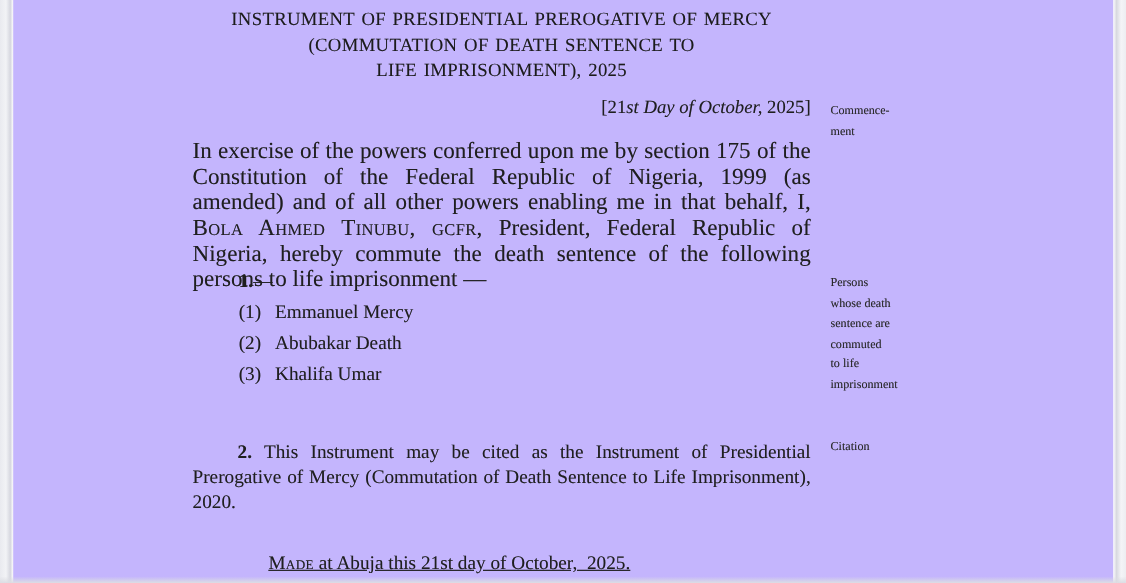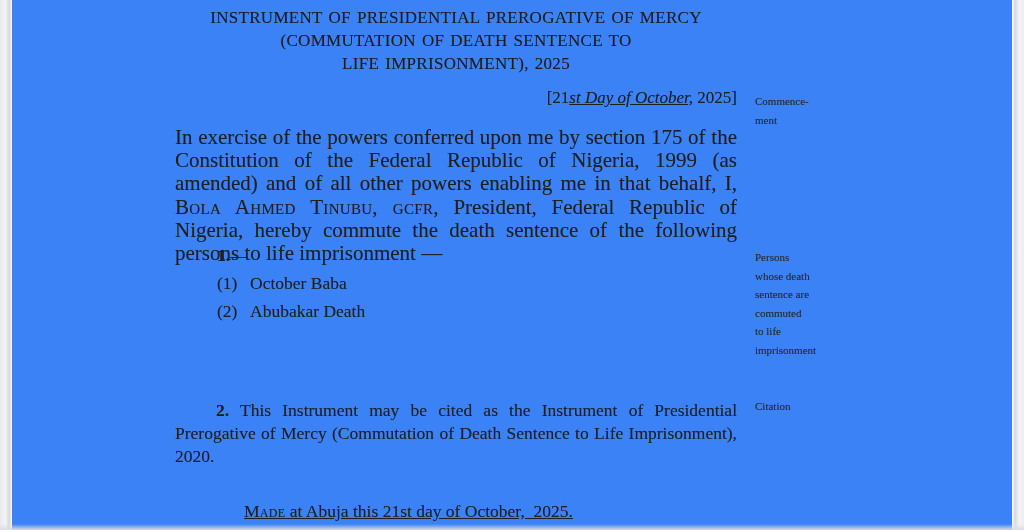--- a/index.html
+++ b/index.html
@@ -11,21 +11,21 @@
     height: 530px;
     position: relative;
     overflow: hidden;
     background: #fdfdfe;
     font-family: "Liberation Serif", "DejaVu Serif", serif;
     color: #1f1f1f;
   }
   .page {
     position: absolute;
     inset: 0;
-    background: #3b82f6;
+    background: #c4b5fd;
   }
   .txt {
     text-shadow: 0 0 0.6px rgba(35,35,35,0.38);
   }
   
   .edge-left {
     position: absolute;
     left: 0; top: 0; bottom: 0;
     width: 12px;
     background: linear-gradient(to right, #e9eaef 0%, #f2f3f6 45%, #d6d7df 78%, #fdfdfe 100%);
@@ -54,21 +54,21 @@
     color: #1c1c1c;
   }
   .date-row {
     position: absolute;
     left: 175px; top: 88px;
     width: 562px;
     text-align: right;
     font-size: 17px;
     white-space: pre-wrap;
   }
-  .date-row .it { font-style: italic; text-decoration: underline; }
+  .date-row .it { font-style: italic; }
   .preamble {
     position: absolute;
     left: 175px; top: 126px;
     width: 562px;
     text-align: justify;
     font-size: 21px;
     line-height: 23.2px;
   }
   .smallcaps {
     font-variant: small-caps;
@@ -132,22 +132,23 @@
 
   <div class="date-row txt"><span>[21</span><span class="it">st Day of October,</span><span> 2025]</span></div>
 
   <div class="margin-note note-commencement txt">Commence-
 ment</div>
 
   <div class="preamble txt"><span>In exercise of the powers conferred upon me by section 175 of the Constitution of the Federal Republic of Nigeria, 1999 (as amended) and of all other powers enabling me in that behalf, I, </span><span class="smallcaps">Bola Ahmed Tinubu, gcfr,</span><span> President, Federal Republic of Nigeria, hereby commute the death sentence of the following persons to life imprisonment —</span></div>
 
   <div class="section1 txt">
     <div><span class="sec-num">1.</span><span>—</span></div>
-    <div class="list-item"><span class="num">(1)</span><span>October Baba</span></div>
+    <div class="list-item"><span class="num">(1)</span><span>Emmanuel Mercy</span></div>
     <div class="list-item"><span class="num">(2)</span><span>Abubakar Death</span></div>
+    <div class="list-item"><span class="num">(3)</span><span>Khalifa Umar</span></div>
   </div>
 
   <div class="margin-note note-persons txt">Persons
 whose death
 sentence are
 commuted
 to life
 imprisonment</div>
 
   <div class="section2 txt"><span class="sec-num">2.</span><span> This Instrument may be cited as the Instrument of Presidential Prerogative of Mercy (Commutation of Death Sentence to Life Imprisonment), 2020.</span></div>

